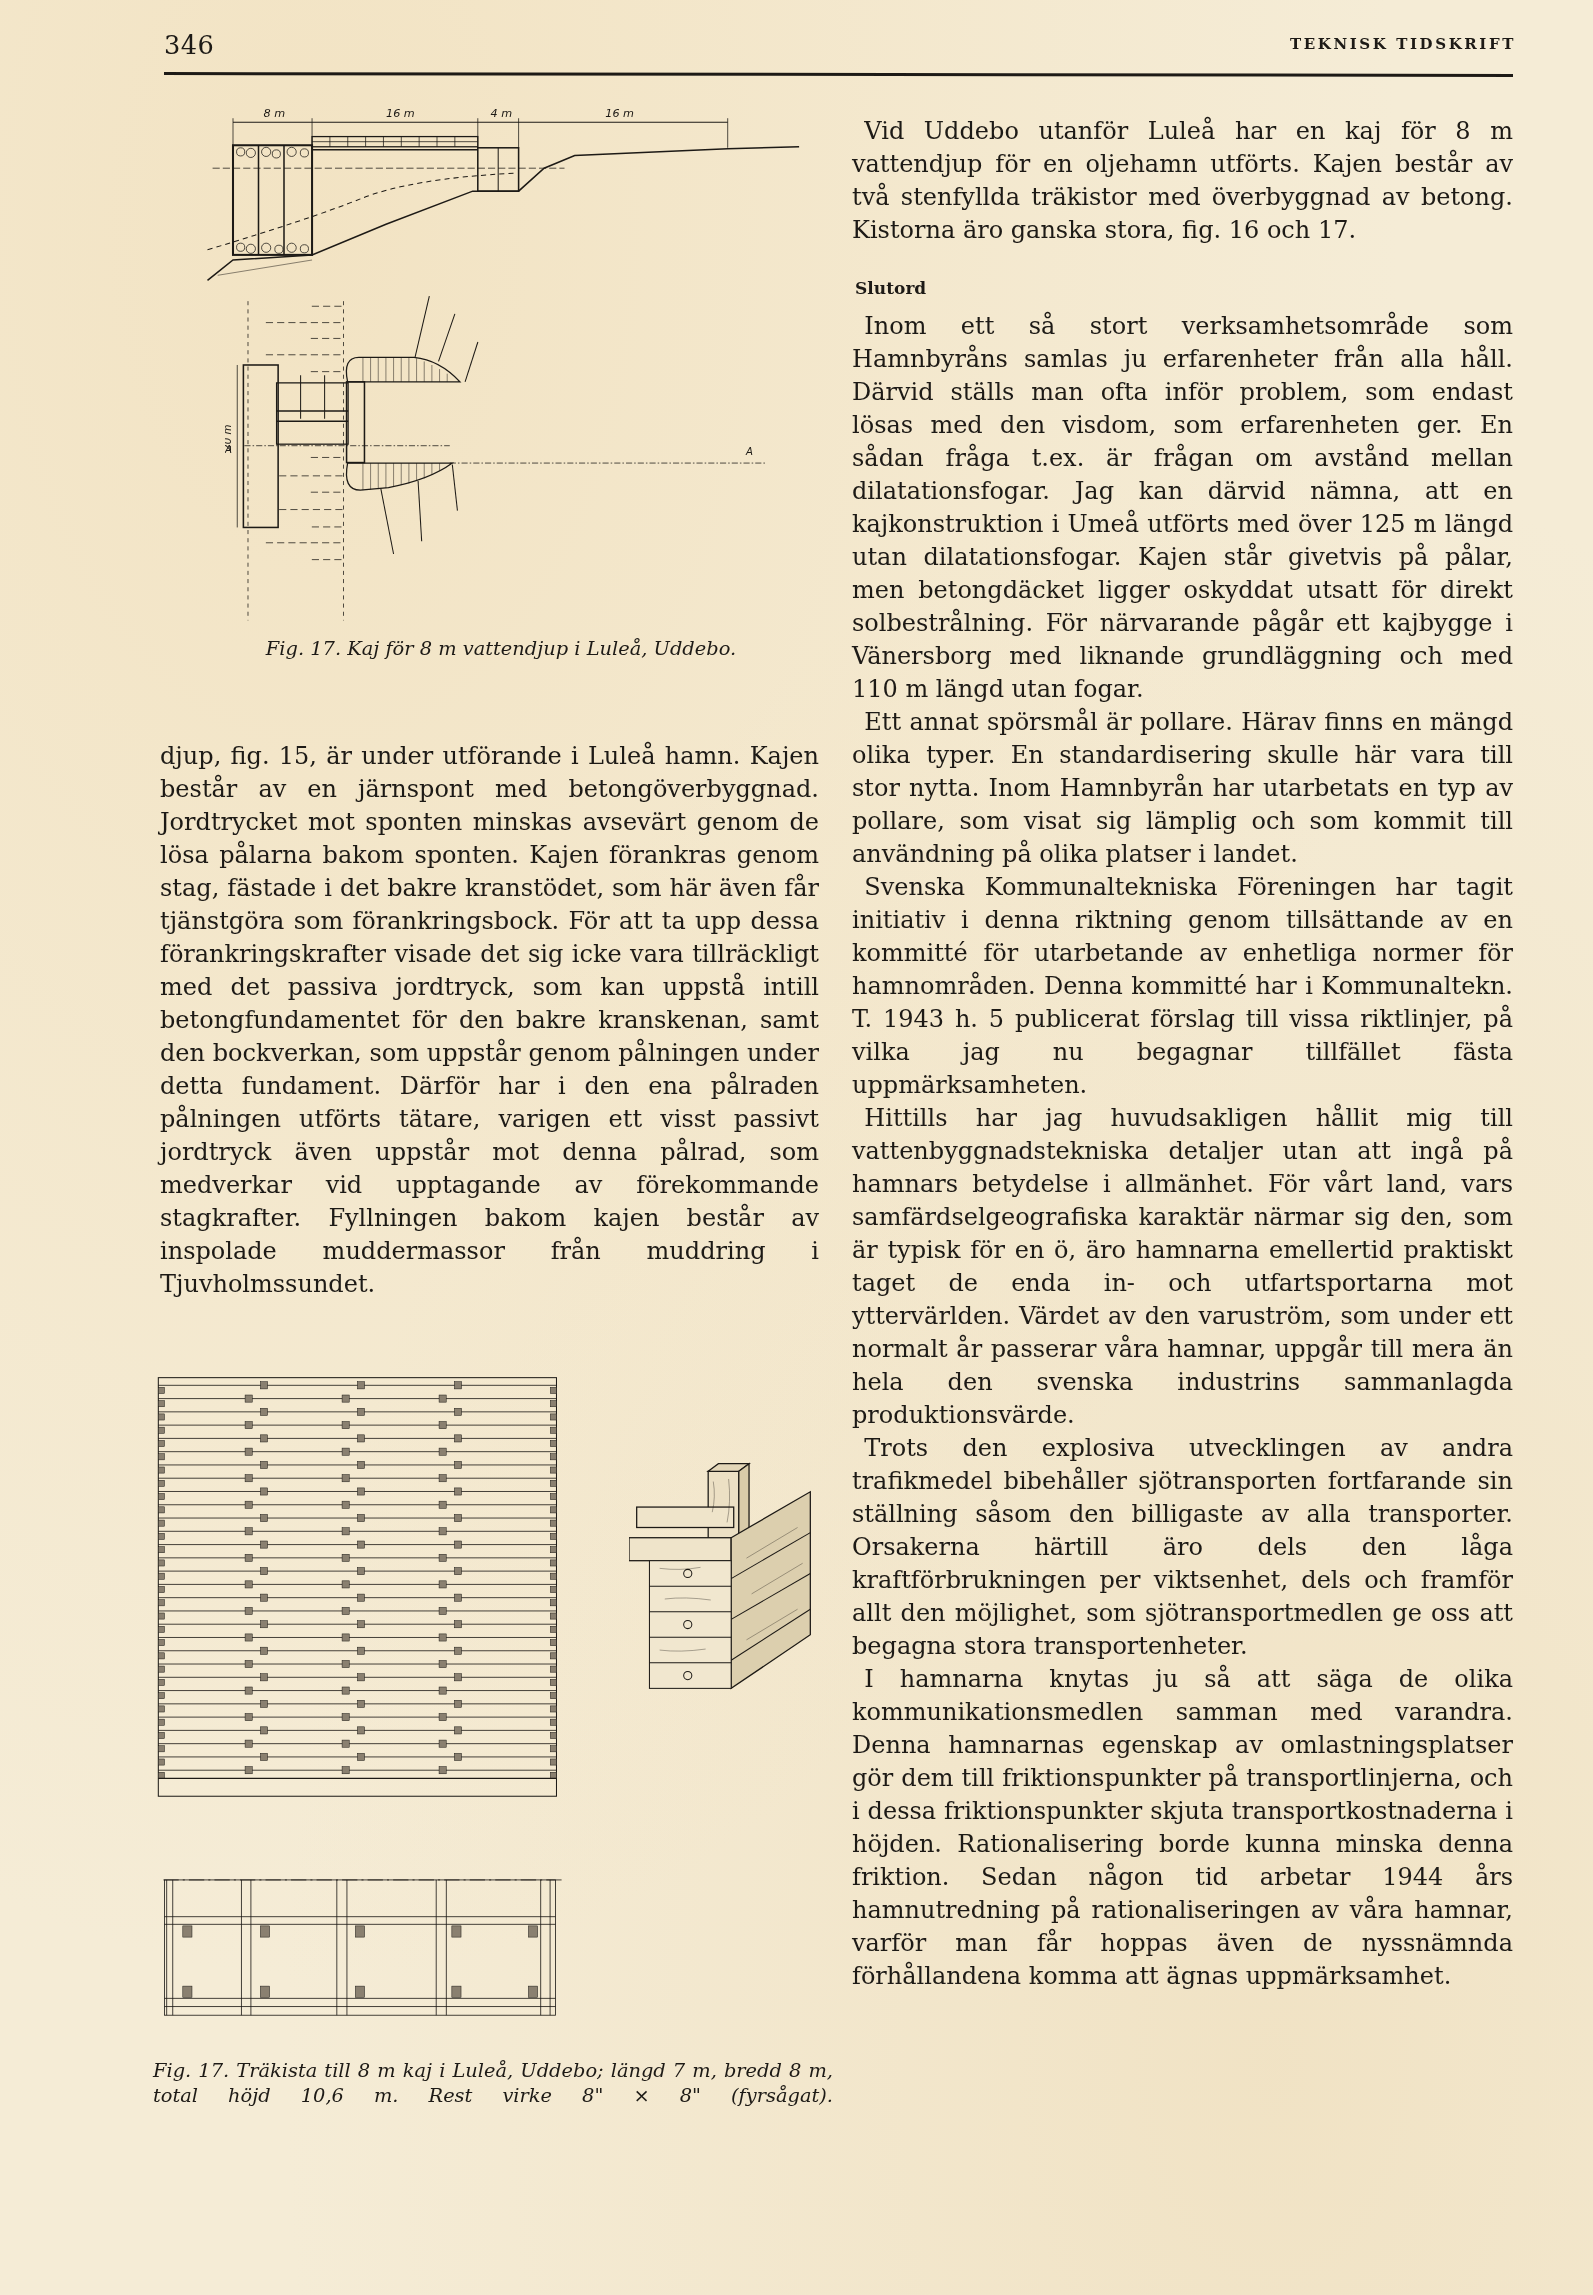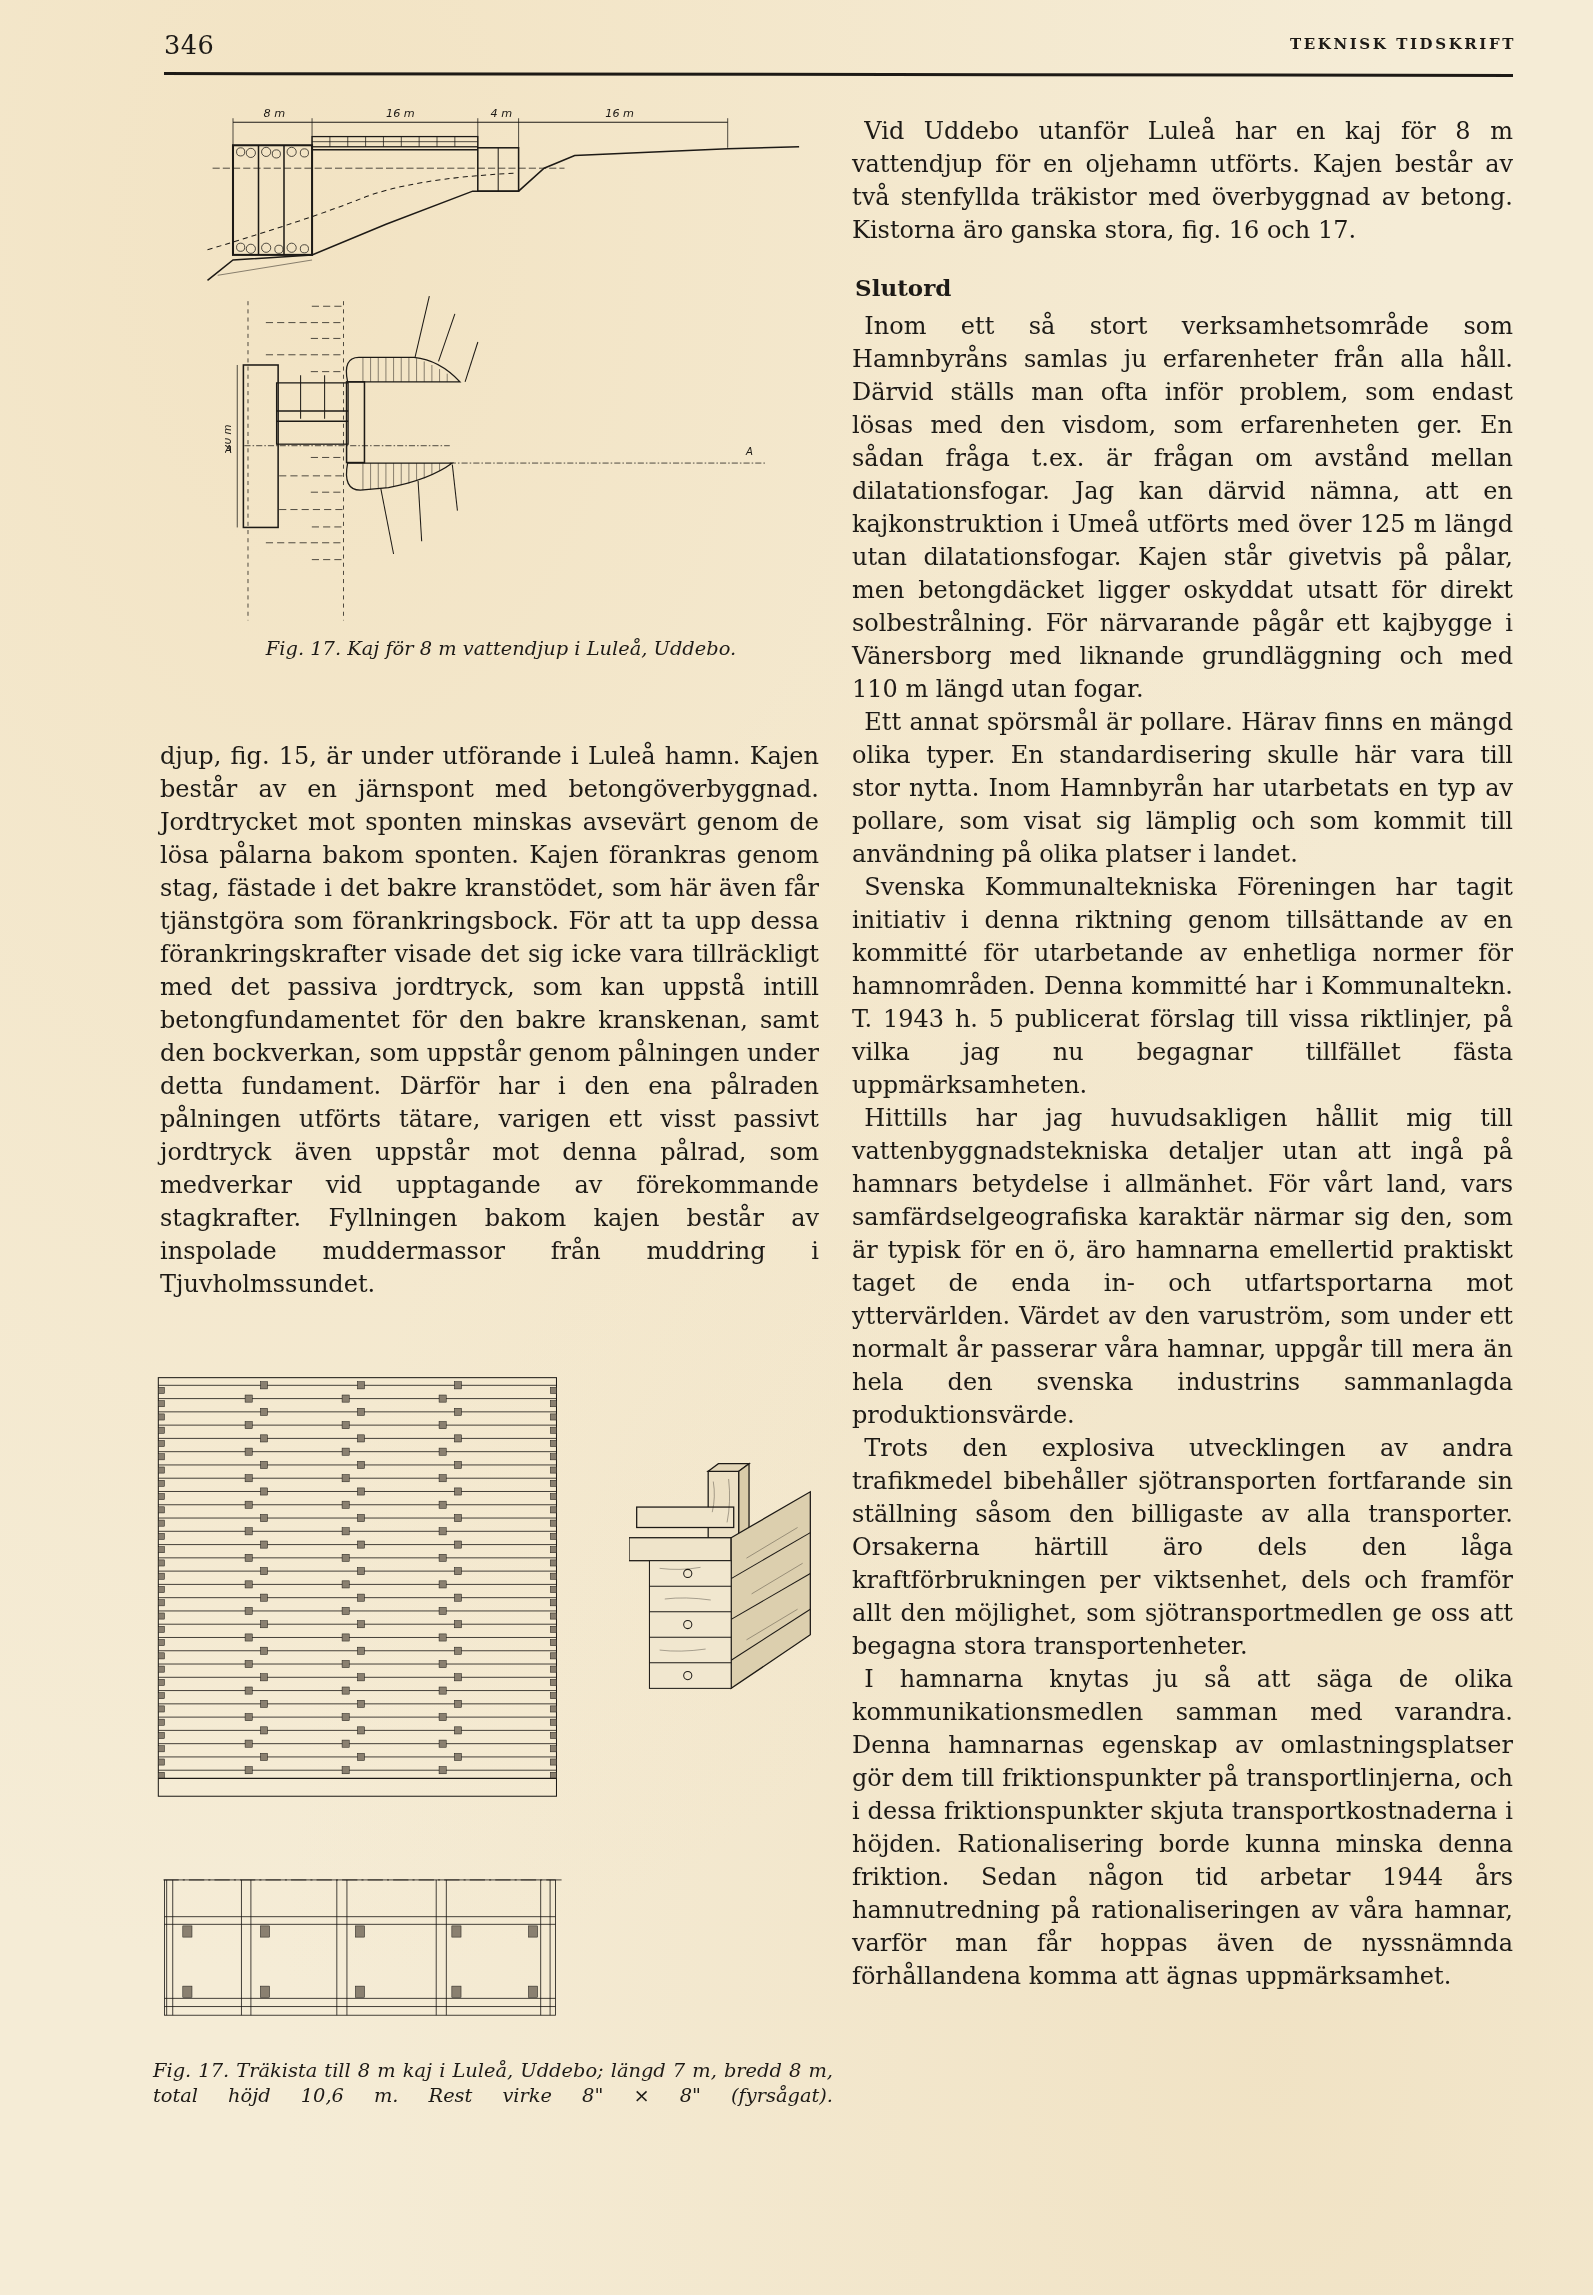--- a/index.html
+++ b/index.html
@@ -35,21 +35,21 @@
   .col {
     position: absolute; font-size: 24px; line-height: 33px;
     text-align: justify; hyphens: manual;
   }
   .col p { margin: 0; text-indent: 0; }
   .col p.indent { text-indent: 12.3px; }
   .col p + p { margin-top: 0; }
   .col-left-text { left: 160px; top: 740px; width: 659px; }
   .col-right { left: 852px; top: 107px; width: 661px; margin-top: 8px; }
   .section-heading {
-    font-size: 23px; font-weight: bold; margin: 30px 0 10.2px 3.1px !important;
+    font-size: 17px; font-weight: bold; margin: 30px 0 10.2px 3.1px !important;
     text-indent: 0; text-align: left; line-height: 22.5px;
   }
   .caption {
     position: absolute; font-style: italic; font-size: 19.4px; line-height: 24.5px;
     text-align: center;
   }
   .caption-16 { left: 220px; top: 637px; width: 562px; }
   .caption-17 { left: 153px; top: 2059px; width: 680px; text-align: justify; text-align-last: justify; }
   .figure { position: absolute; text-decoration: underline; }
   .fig16-section { left: 207px; top: 107px; width: 613px; height: 204px; }

